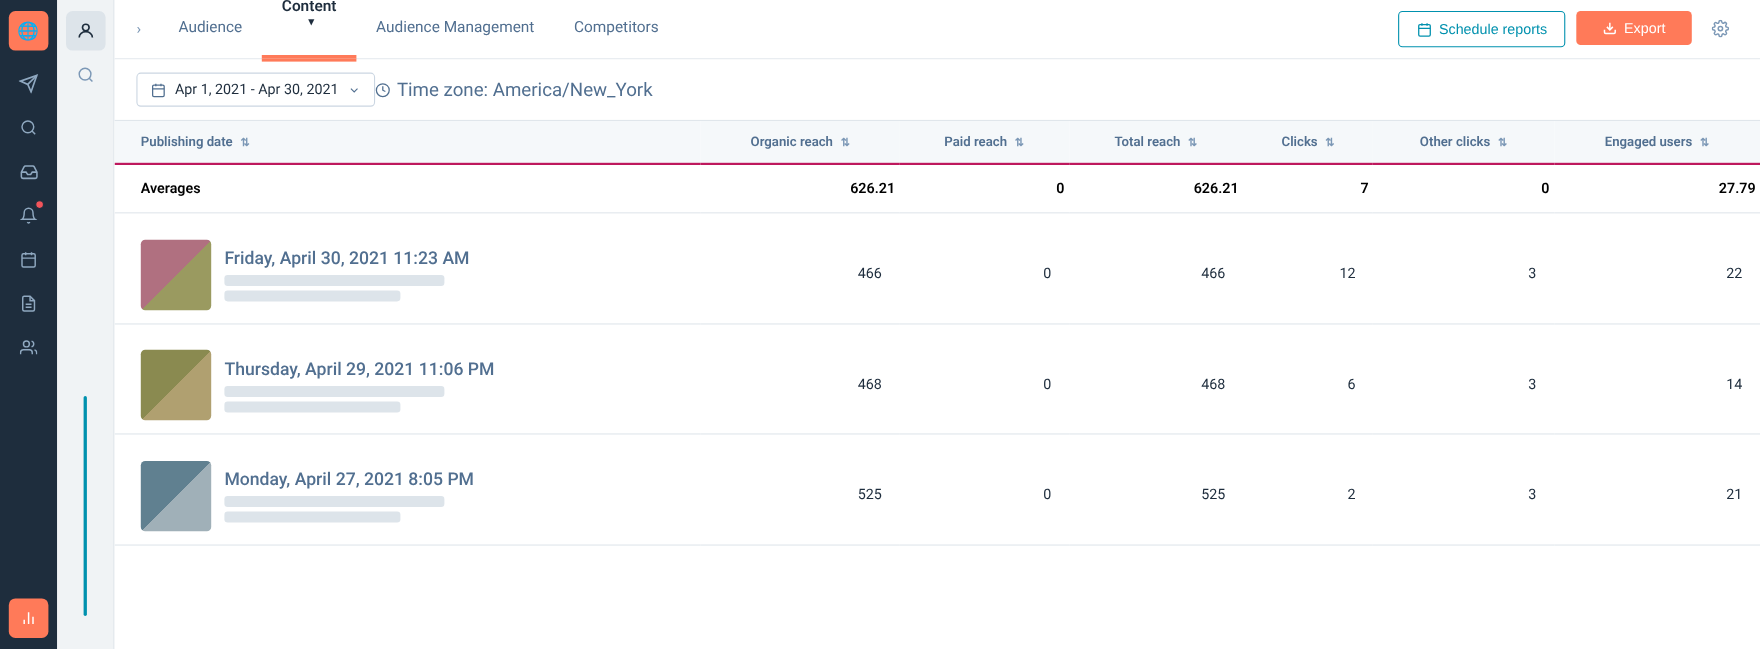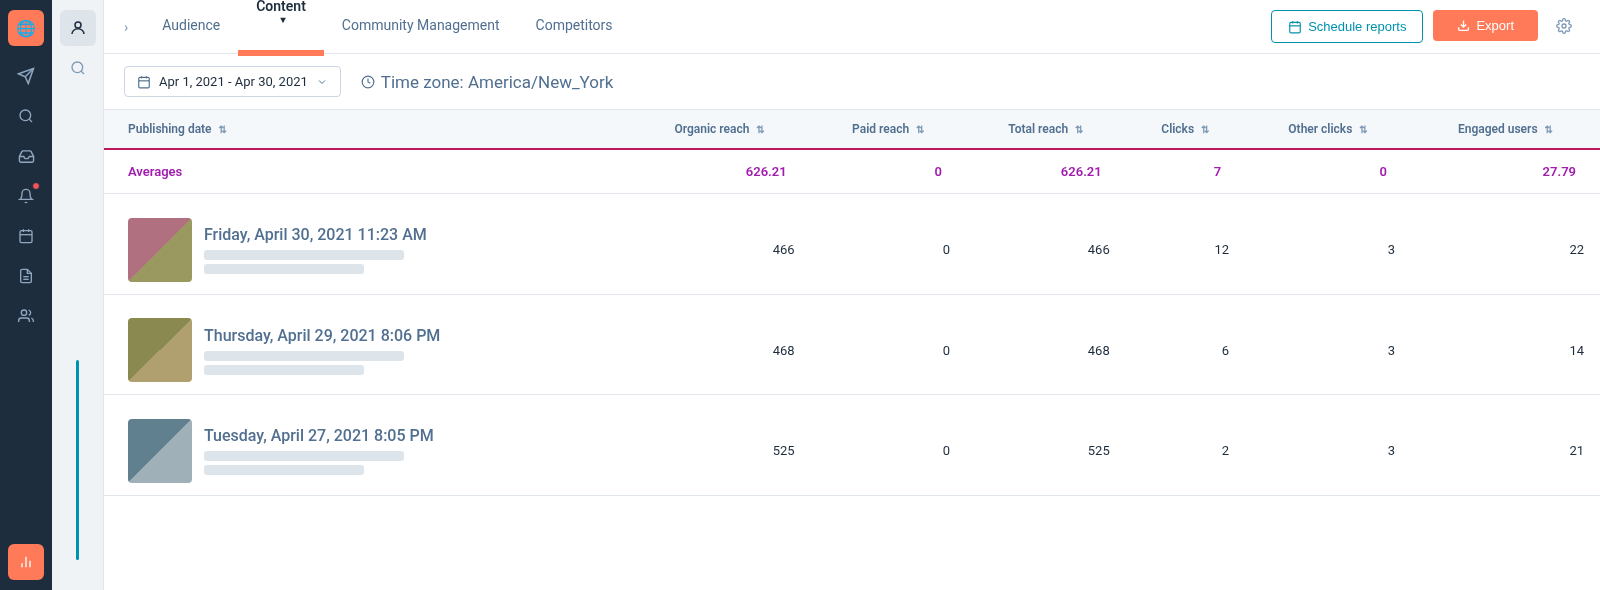--- a/index.html
+++ b/index.html
@@ -153,21 +153,21 @@
       font-size: 16px;
     }
 
     
     .filter-bar {
       background: #fff;
       border-bottom: 1px solid #e0e6eb;
       padding: 12px 20px;
       display: flex;
       align-items: center;
-      gap: 20px;
+      gap: 0;
       flex-shrink: 0;
     }
     .date-picker {
       display: flex; align-items: center; gap: 8px;
       border: 1px solid #cbd6e2;
       border-radius: 4px;
       padding: 7px 12px;
       font-size: 13px;
       color: #1e2d3d;
       cursor: pointer;
@@ -210,24 +210,24 @@
       padding-left: 24px;
     }
     .data-table thead th .sort-icon {
       display: inline-block;
       margin-left: 4px;
       color: #7c98b6;
       font-size: 10px;
     }
 
     .averages-row td {
-      padding: 14px 24px;
+      padding: 14px 4px;
       font-size: 13px;
       font-weight: 600;
-      color: #a21caf;
+      color: #000000;
       text-align: right;
       border-bottom: 1px solid #e0e6eb;
       background: #fff;
     }
     .averages-row td:first-child {
       text-align: left;
       padding-left: 24px;
     }
 
     .data-row td {
@@ -387,21 +387,21 @@
     <div class="nav-tabs">
       <div class="nav-tab">
         <span>Audience</span>
       </div>
       <div class="nav-tab active" style="position: relative;">
         <span>Content</span>
         <span class="dropdown-arrow"> ▾</span>
         <div style="position: absolute; bottom: 0px; left: 0px; right: 0px; height: 3px; background: rgb(255, 122, 89); display: block;"></div>
       </div>
       <div class="nav-tab">
-        <span>Community Management</span>
+        <span>Audience Management</span>
       </div>
       <div class="nav-tab">
         <span>Competitors</span>
       </div>
     </div>
     <div class="nav-actions">
       <button class="btn-schedule">
         <svg width="14" height="14" viewBox="0 0 24 24" fill="none" stroke="currentColor" stroke-width="2">
           <rect x="3" y="4" width="18" height="18" rx="2"></rect>
           <line x1="16" y1="2" x2="16" y2="6"></line>
@@ -534,21 +534,21 @@
         </tr>
         <tr class="spacer-row">
             <td colspan="7"></td>
           </tr>
 
         <tr class="data-row">
           <td>
             <div class="post-cell">
               <div class="post-thumbnail thumb-2"></div>
               <div class="post-info">
-                <span class="post-date">Thursday, April 29, 2021 8:06 PM</span>
+                <span class="post-date">Thursday, April 29, 2021 11:06 PM</span>
                 <div class="post-text-placeholder">
                   <div class="placeholder-line pl-long"></div>
                   <div class="placeholder-line pl-medium"></div>
                 </div>
               </div>
             </div>
           </td>
           <td><span>468</span></td>
           <td><span>0</span></td>
           <td><span>468</span></td>
@@ -558,21 +558,21 @@
         </tr>
         <tr class="spacer-row">
             <td colspan="7"></td>
           </tr>
 
         <tr class="data-row">
           <td>
             <div class="post-cell">
               <div class="post-thumbnail thumb-3"></div>
               <div class="post-info">
-                <span class="post-date">Tuesday, April 27, 2021 8:05 PM</span>
+                <span class="post-date">Monday, April 27, 2021 8:05 PM</span>
                 <div class="post-text-placeholder">
                   <div class="placeholder-line pl-long"></div>
                   <div class="placeholder-line pl-medium"></div>
                 </div>
               </div>
             </div>
           </td>
           <td><span>525</span></td>
           <td><span>0</span></td>
           <td><span>525</span></td>

